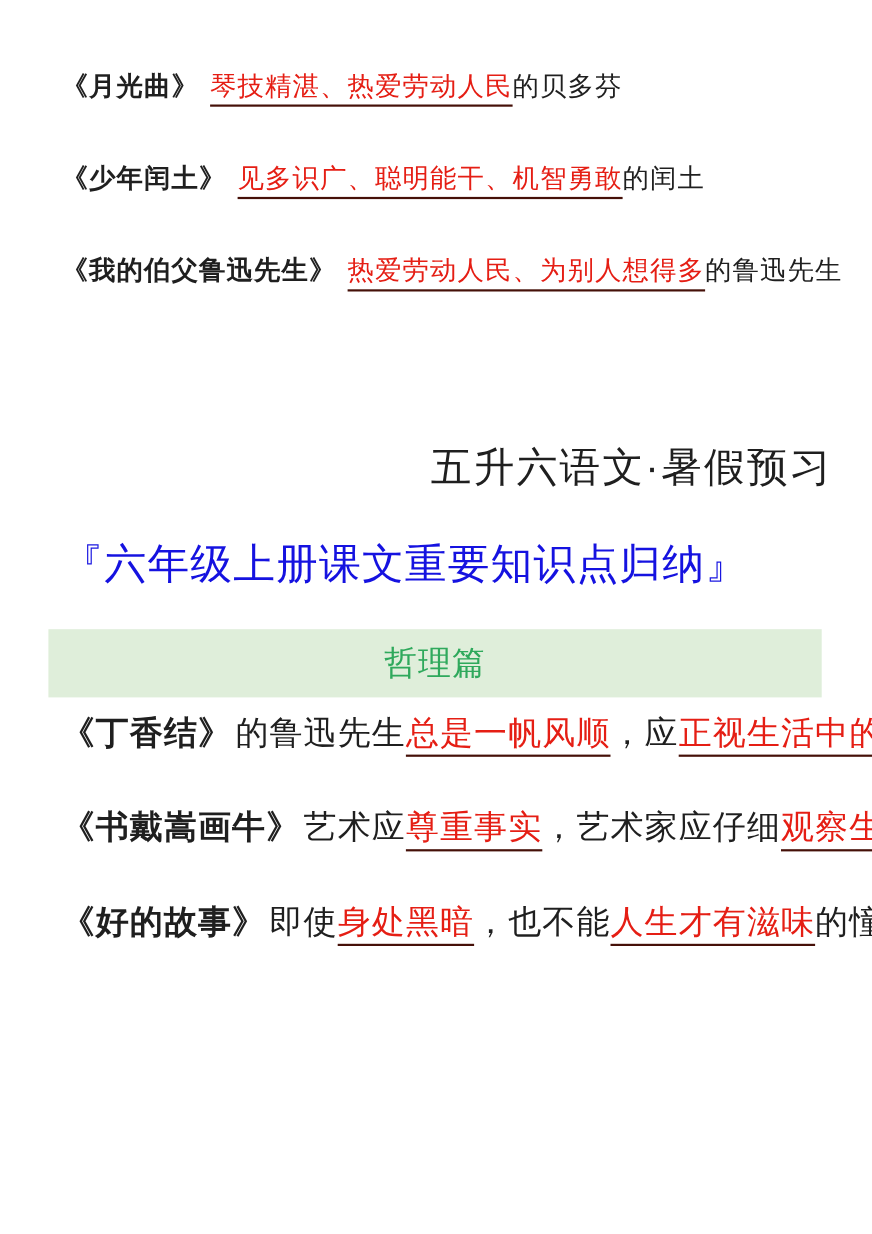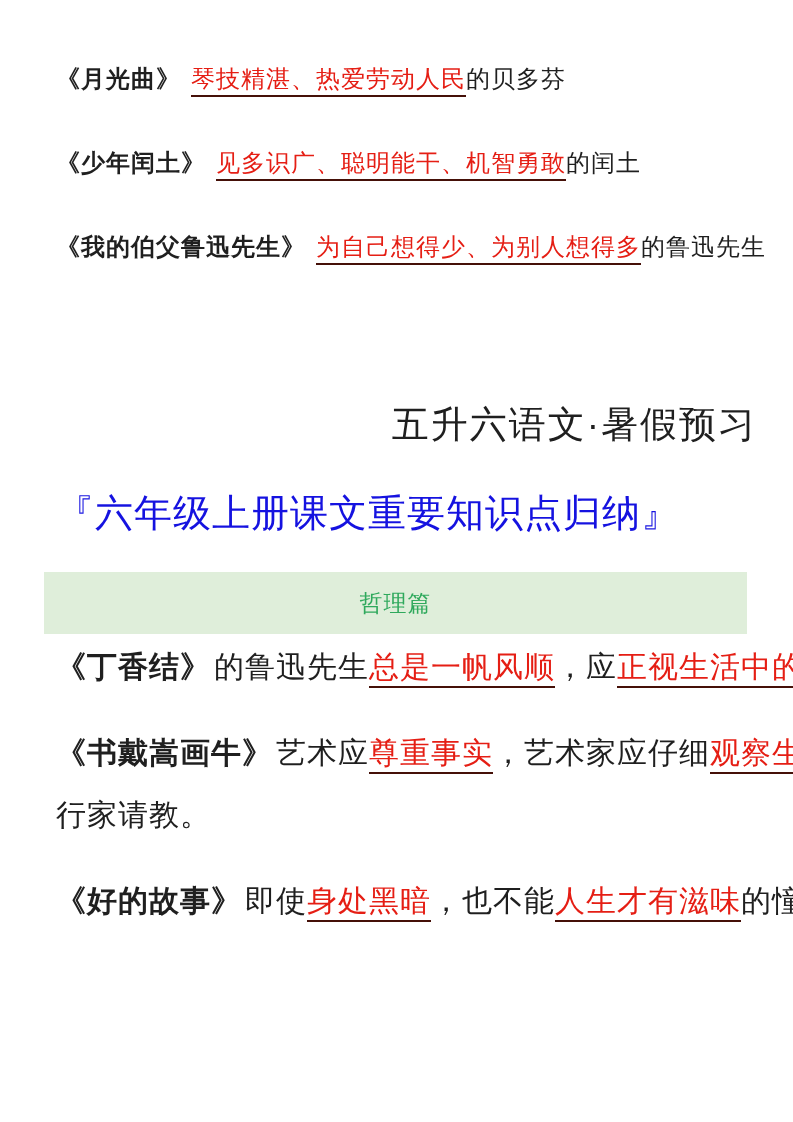--- a/index.html
+++ b/index.html
@@ -54,21 +54,21 @@
 
   
   .banner{
     margin:38px 10px 0 -12px;
     height:62px;
     background:var(--greenbg);
     display:flex; align-items:center; justify-content:center;
   }
   .banner-label{
     color:var(--green);
-    font-size:23px;
+    font-size:30px;
     letter-spacing:1px;
   }
 
   
   .para-section{ margin-top:2px; }
   .para{ margin:0 0 24px 0; }
   .para .book-title{ margin-right:3px; }
   .pline{
     font-size:30px;
     line-height:62px;
@@ -77,37 +77,36 @@
   }
 </style>
 </head>
 <body>
 
 <div class="content">
 
   <div>
       <div class="top-line"><span class="book-title">《月光曲》</span><span class="hl">琴技精湛、热爱劳动人民</span><span class="txt">的贝多芬</span></div>
       <div class="top-line"><span class="book-title">《少年闰土》</span><span class="hl">见多识广、聪明能干、机智勇敢</span><span class="txt">的闰土</span></div>
-      <div class="top-line"><span class="book-title">《我的伯父鲁迅先生》</span><span class="hl">为自己想得少、为别人想得多</span><span class="txt">的鲁迅先生</span></div>
+      <div class="top-line"><span class="book-title">《我的伯父鲁迅先生》</span><span class="hl">热爱劳动人民、为别人想得多</span><span class="txt">的鲁迅先生</span></div>
     </div>
 
   <h1 class="main-title">五升六语文·暑假预习</h1>
 
   <h2 class="sub-title">『六年级上册课文重要知识点归纳』</h2>
 
   <div class="banner">
     <span class="banner-label">哲理篇</span>
   </div>
 
   <div class="para-section">
       <div class="para">
         <div class="pline"><span class="book-title">《丁香结》</span><span class="txt">的鲁迅先生</span><span class="hl">总是一帆风顺</span><span class="txt">，应</span><span class="hl">正视生活中的烦恼</span></div>
       </div>
       <div class="para">
         <div class="pline"><span class="book-title">《书戴嵩画牛》</span><span class="txt">艺术应</span><span class="hl">尊重事实</span><span class="txt">，艺术家应仔细</span><span class="hl">观察生活</span></div>
-        <div class="pline"><span class="txt">行家请教。</span></div>
       </div>
       <div class="para">
         <div class="pline"><span class="book-title">《好的故事》</span><span class="txt">即使</span><span class="hl">身处黑暗</span><span class="txt">，也不能</span><span class="hl">人生才有滋味</span><span class="txt">的憧憬。</span></div>
       </div>
     </div>
 
 </div>
 
 </body></html>

